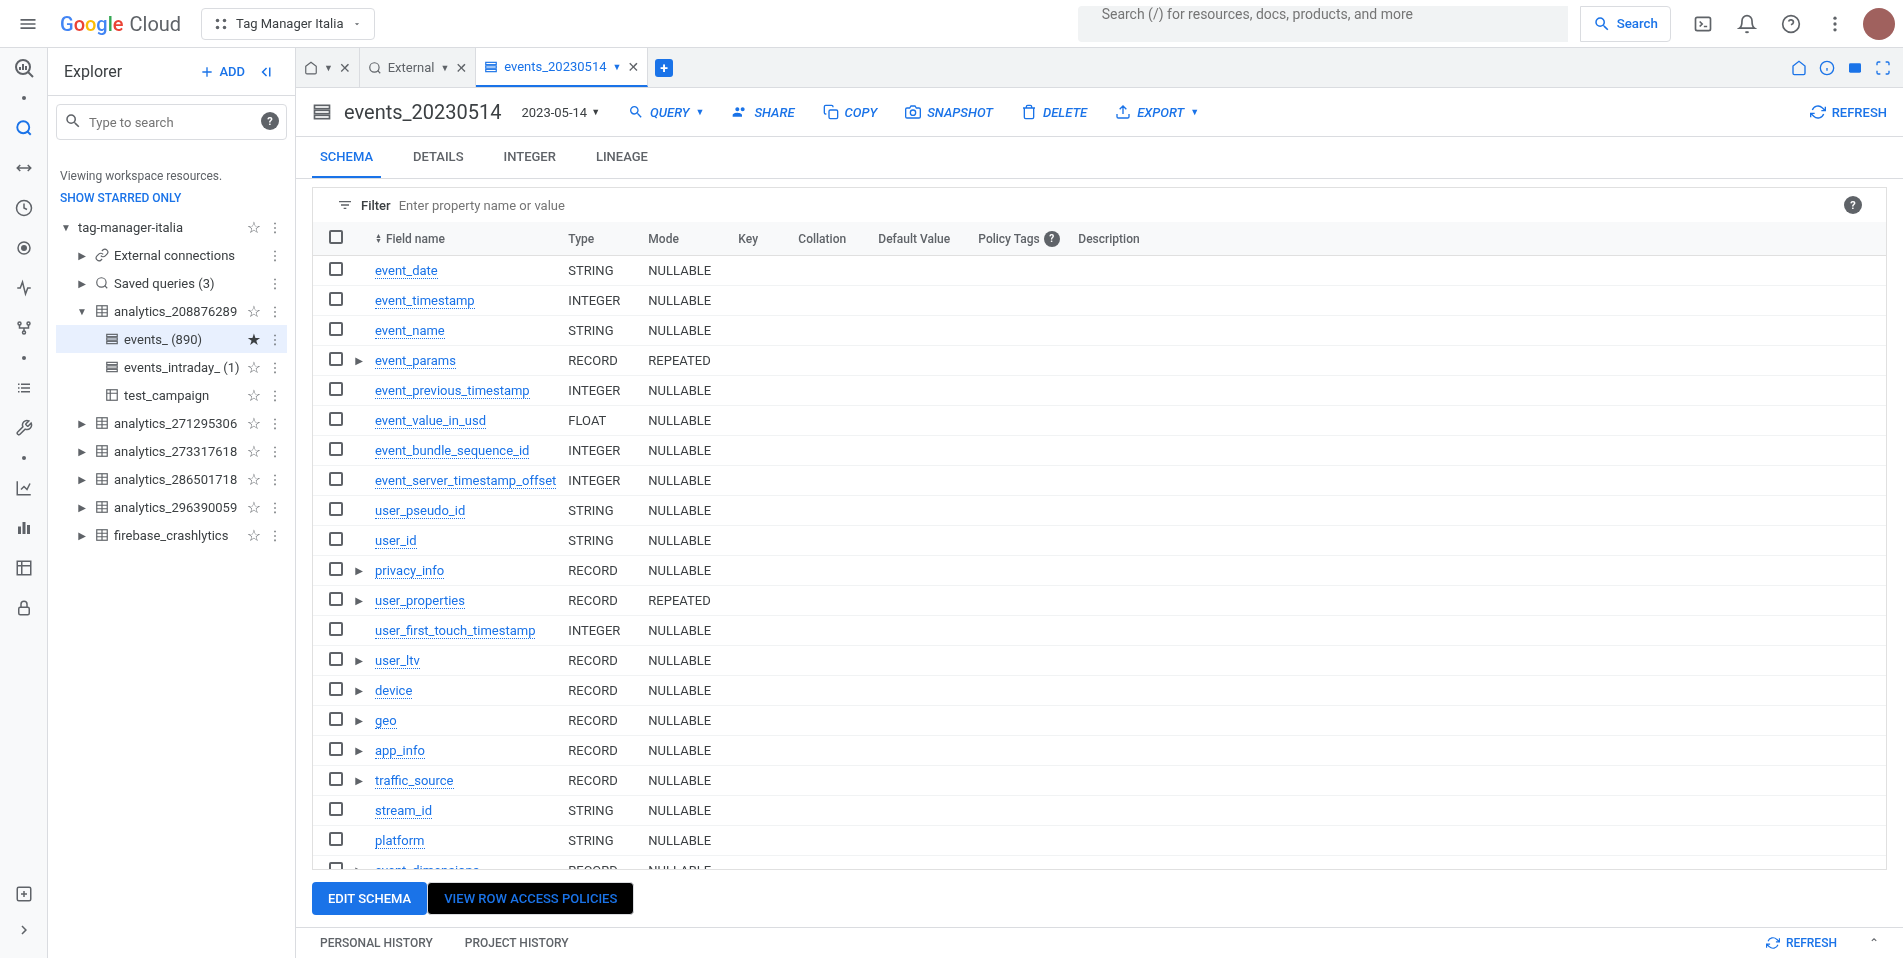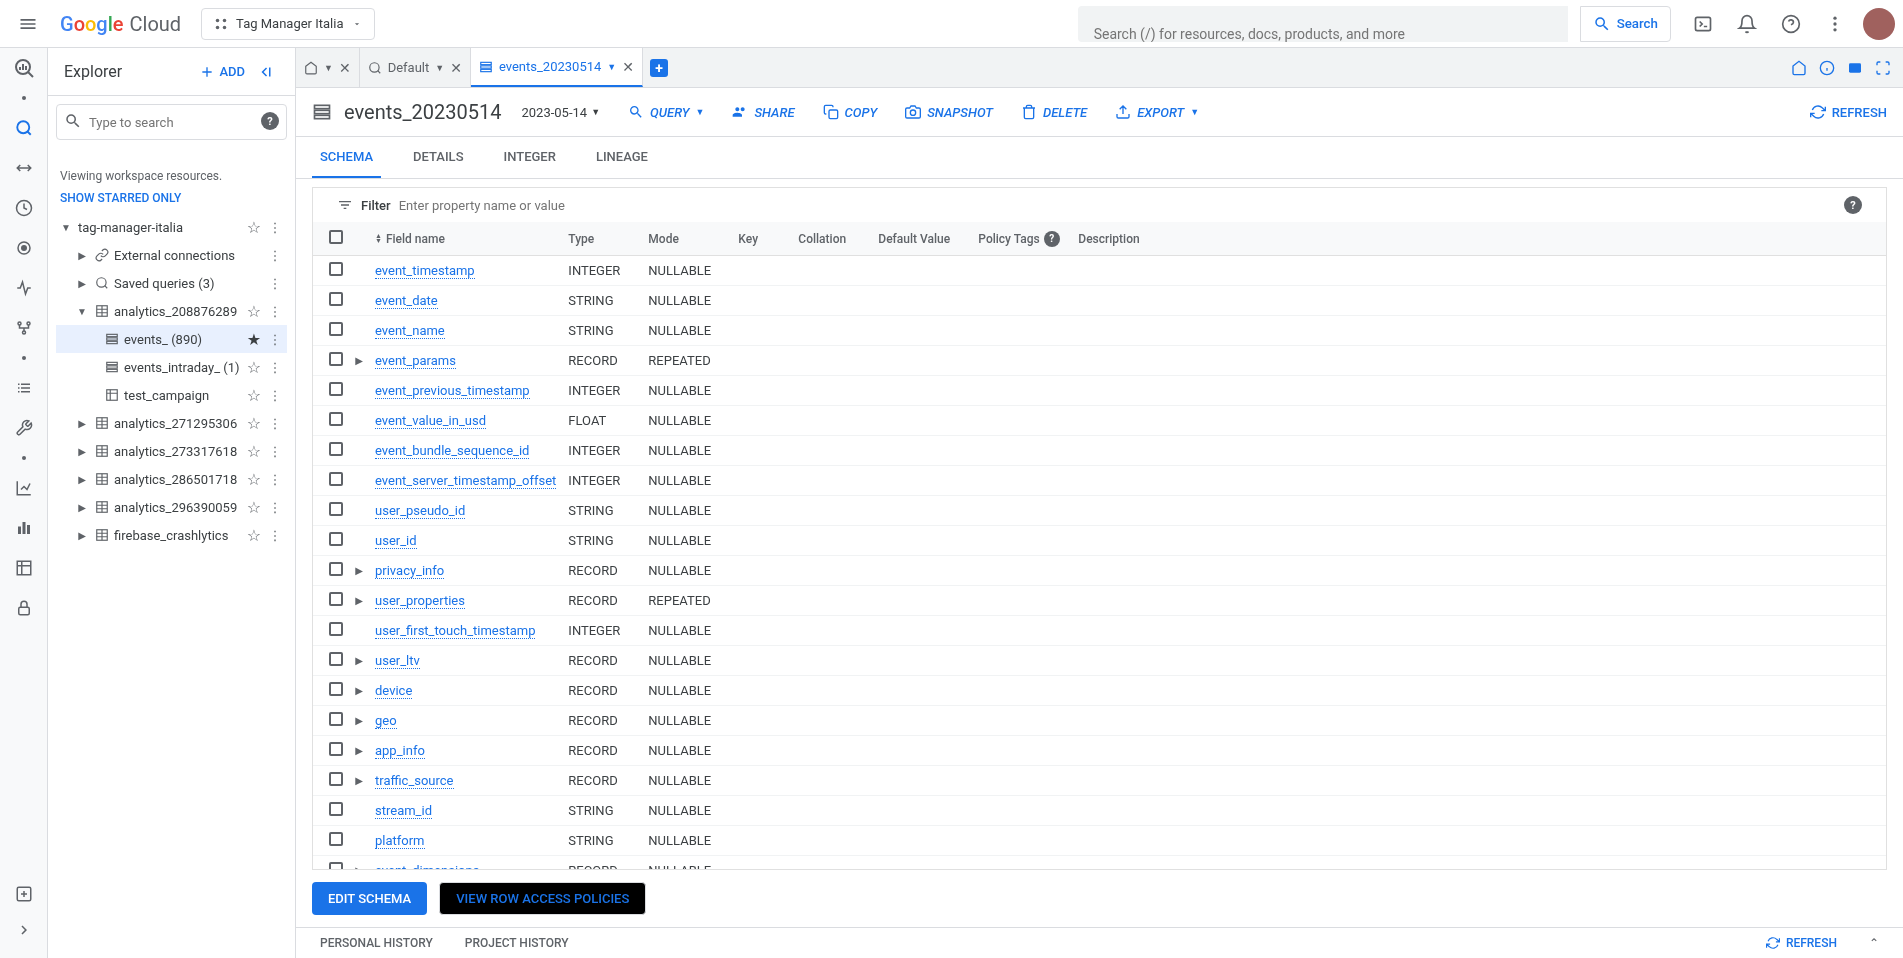--- a/index.html
+++ b/index.html
@@ -5,21 +5,21 @@
     * { margin: 0; padding: 0; box-sizing: border-box; font-family: 'Google Sans', Roboto, Arial, sans-serif; }
     body { font-size: 13px; color: #3c4043; background: #fff; overflow: hidden; }
     
     
     .topbar { height: 48px; border-bottom: 1px solid #dadce0; display: flex; align-items: center; padding: 0 8px; gap: 12px; }
     .menu-btn { width: 40px; height: 40px; display: flex; align-items: center; justify-content: center; border-radius: 50%; cursor: pointer; }
     .logo { display: flex; align-items: center; gap: 6px; }
     .logo-text { font-size: 20px; color: #5f6368; }
     .logo-g { color: #4285f4; } .logo-o1 { color: #ea4335; } .logo-o2 { color: #fbbc05; } .logo-g2 { color: #4285f4; } .logo-l { color: #34a853; } .logo-e { color: #ea4335; }
     .project-sel { border: 1px solid #dadce0; border-radius: 4px; height: 32px; padding: 0 12px; display: flex; align-items: center; gap: 8px; cursor: pointer; margin-left: 8px; }
-    .search-box { flex: 0 0 490px; margin-left: auto; margin-right: 0; height: 36px; background: #f1f3f4; border-radius: 4px 0 0 4px; display: flex; align-items: flex-end; padding: 0 16px; color: #5f6368; }
+    .search-box { flex: 0 0 490px; margin-left: auto; margin-right: 0; height: 36px; background: #f1f3f4; border-radius: 4px 0 0 4px; display: flex; align-items: flex-start; padding: 0 24px; color: #5f6368; }
     .search-box input { border: none; background: transparent; outline: none; width: 100%; font-size: 14px; }
     .search-btn { height: 36px; background: #fff; border: 1px solid #dadce0; border-radius: 0 4px 4px 0; padding: 0 12px; display: flex; align-items: center; gap: 6px; color: #1a73e8; cursor: pointer; font-weight: 500; }
     .top-right { display: flex; align-items: center; gap: 4px; margin-left: auto; }
     .icon-btn { width: 40px; height: 40px; display: flex; align-items: center; justify-content: center; border-radius: 50%; cursor: pointer; color: #5f6368; }
     .avatar { width: 32px; height: 32px; border-radius: 50%; background: #a0615e; margin-left: 4px; }
     
     
     .body { display: flex; height: calc(100vh - 48px); }
     .leftnav { width: 48px; border-right: 1px solid #dadce0; background: #f8f9fa; display: flex; flex-direction: column; align-items: center; padding-top: 8px; gap: 16px; }
     .leftnav .ico { width: 24px; height: 24px; display: flex; align-items: center; justify-content: center; color: #5f6368; cursor: pointer; border-radius: 4px; }
@@ -90,21 +90,21 @@
     .schema-tbl .ftype { width: 80px; }
     .schema-tbl .fmode { width: 90px; }
     .schema-tbl .fkey { width: 60px; }
     .schema-tbl .fcoll { width: 80px; }
     .schema-tbl .fdef { width: 100px; }
     .schema-tbl .fpol { width: 100px; }
     .checkbox { width: 14px; height: 14px; border: 2px solid #5f6368; border-radius: 2px; display: inline-block; }
     .sort-ico { display: inline-flex; flex-direction: column; font-size: 7px; line-height: 5px; margin-right: 4px; color: #5f6368; vertical-align: middle;}
     
     
-    .schema-actions { padding: 12px 16px; display: flex; gap: 12px; }
+    .schema-actions { padding: 12px 16px; display: flex; }
     .btn-primary { background: #1a73e8; color: #fff; border: none; padding: 8px 16px; border-radius: 4px; font-size: 13px; font-weight: 500; cursor: pointer; }
     .btn-secondary { background: #000000; color: #1a73e8; border: 1px solid #dadce0; padding: 8px 16px; border-radius: 4px; font-size: 13px; font-weight: 500; cursor: pointer; }
     .history-bar { border-top: 1px solid #dadce0; display: flex; align-items: center; padding: 8px 24px; gap: 32px; font-size: 12px; font-weight: 500; color: #5f6368; }
     .history-bar .refresh { margin-left: auto; color: #1a73e8; display: flex; align-items: center; gap: 6px; }
     
     .hicon2 { width: 16px; height: 16px; background: #5f6368; color: #fff; border-radius: 50%; display: inline-flex; align-items: center; justify-content: center; font-size: 10px; font-weight: bold; margin-left: 4px;}
     svg { display: block; }
   </style>
 </head>
 <body>
@@ -439,21 +439,21 @@
             <path d="M3 9l9-7 9 7v11a2 2 0 01-2 2H5a2 2 0 01-2-2z"></path>
           </svg>
         <span class="drop">▼</span>
         <span class="close">✕</span>
       </div>
       <div class="tab">
         <svg width="14" height="14" viewBox="0 0 24 24" fill="none" stroke="#5f6368" stroke-width="2">
             <circle cx="11" cy="11" r="8"></circle>
             <path d="M21 21l-4.35-4.35"></path>
           </svg>
-        <span>Default</span>
+        <span>External</span>
         <span class="drop">▼</span>
         <span class="close">✕</span>
       </div>
       <div class="tab active">
         <svg width="14" height="14" viewBox="0 0 24 24" fill="none" stroke="#1a73e8" stroke-width="2">
             <rect x="3" y="4" width="18" height="4"></rect>
             <rect x="3" y="10" width="18" height="4"></rect>
             <rect x="3" y="16" width="18" height="4"></rect>
           </svg>
         <span>events_20230514</span>
@@ -579,34 +579,34 @@
               <th class="fcoll">Collation</th>
               <th class="fdef">Default Value</th>
               <th class="fpol"><span>Policy Tags</span><span class="hicon2">?</span></th>
               <th>Description</th>
             </tr>
           </thead>
           <tbody id="schema-body">
               <tr>
     <td class="cb"><span class="checkbox"></span></td>
     <td class="exp"></td>
+    <td class="fname"><a>event_date</a></td>
+    <td class="ftype">STRING</td>
+    <td class="fmode">NULLABLE</td>
+    <td></td>
+                <td></td>
+                <td></td>
+                <td></td>
+                <td></td>
+              </tr>
+              <tr>
+    <td class="cb"><span class="checkbox"></span></td>
+    <td class="exp"></td>
     <td class="fname"><a>event_timestamp</a></td>
     <td class="ftype">INTEGER</td>
-    <td class="fmode">NULLABLE</td>
-    <td></td>
-                <td></td>
-                <td></td>
-                <td></td>
-                <td></td>
-              </tr>
-              <tr>
-    <td class="cb"><span class="checkbox"></span></td>
-    <td class="exp"></td>
-    <td class="fname"><a>event_date</a></td>
-    <td class="ftype">STRING</td>
     <td class="fmode">NULLABLE</td>
     <td></td>
                 <td></td>
                 <td></td>
                 <td></td>
                 <td></td>
               </tr>
               <tr>
     <td class="cb"><span class="checkbox"></span></td>
     <td class="exp"></td>

